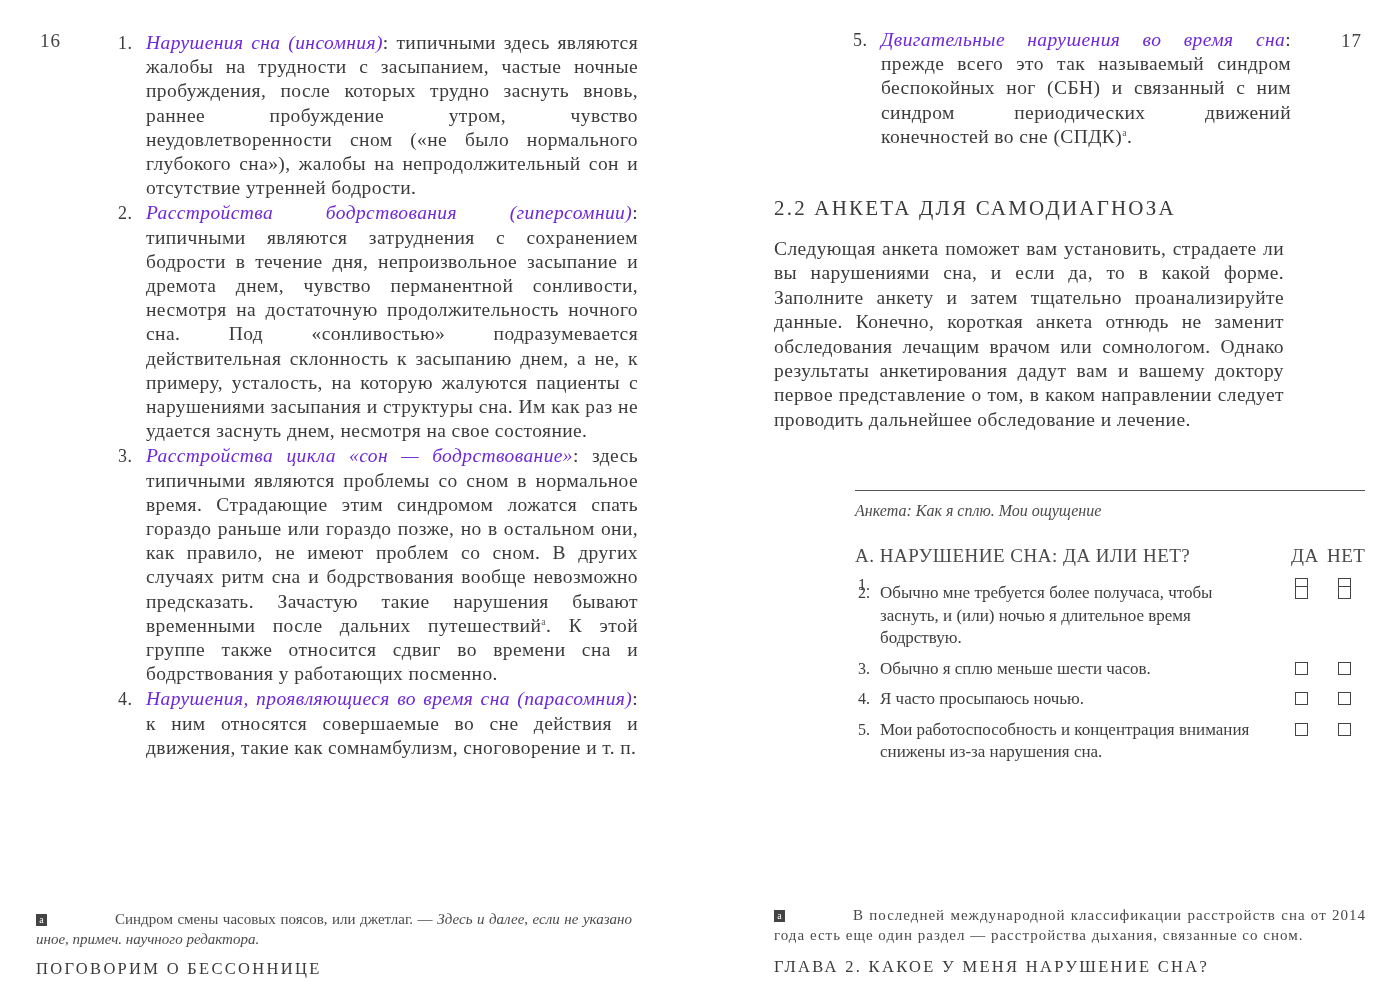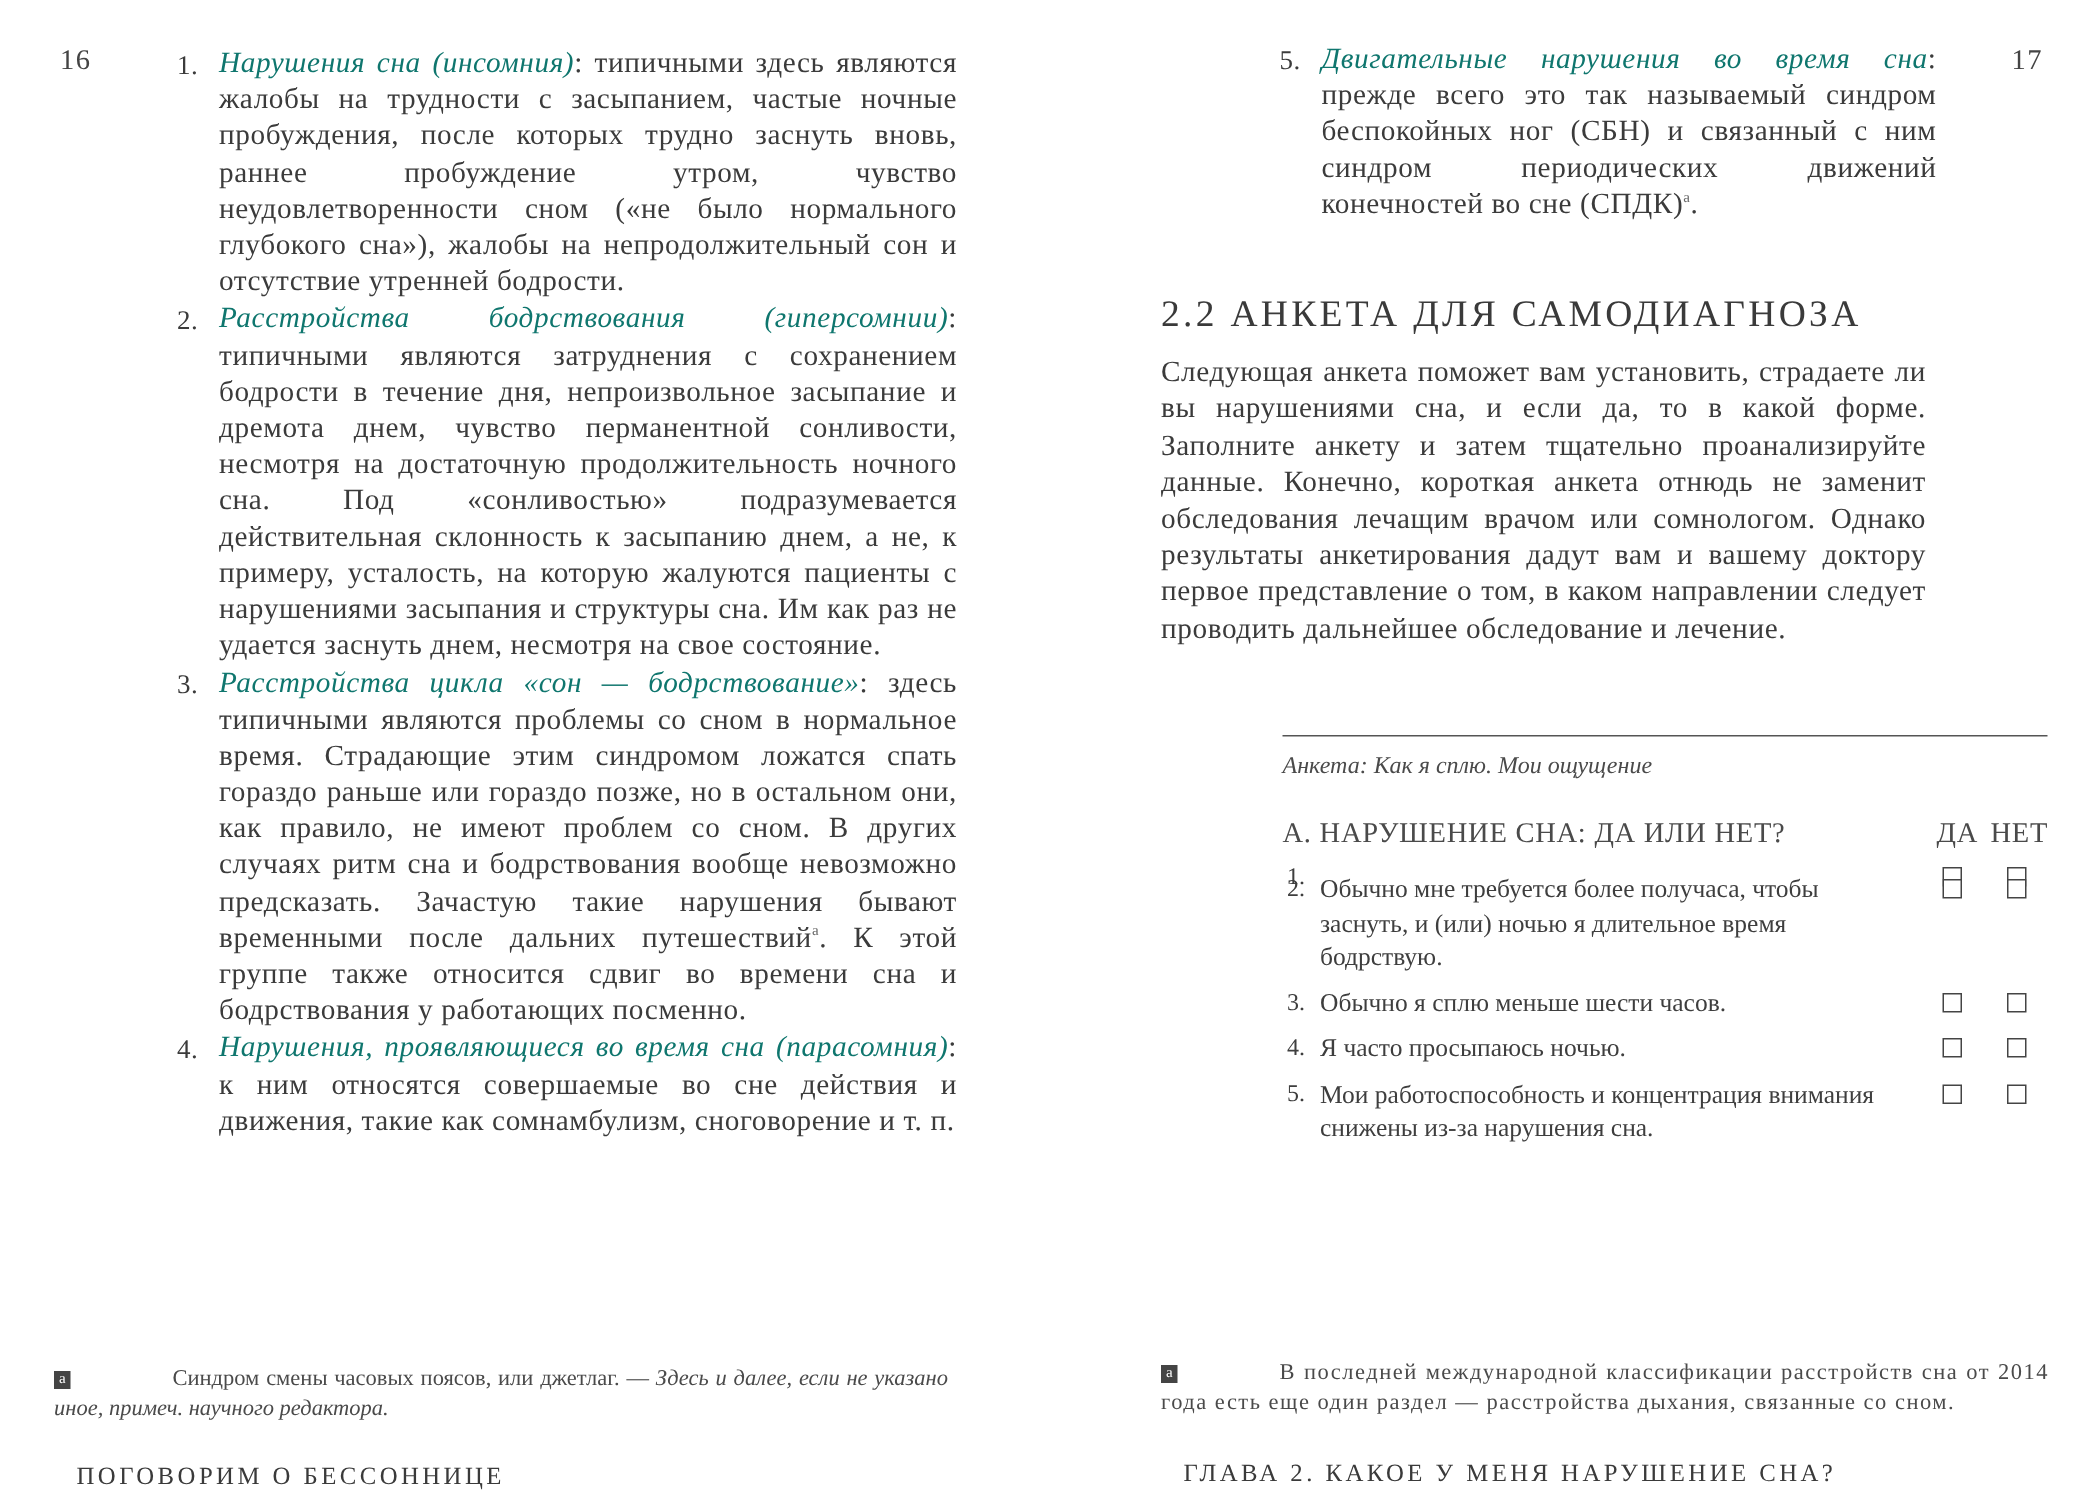--- a/index.html
+++ b/index.html
@@ -56,37 +56,37 @@
   }
   .list-item .num {
     position: absolute;
     left: 0;
     top: 0;
     width: 26px;
     font-size: 18px;
   }
   .list-item .term {
     font-style: italic;
-    color: #0f766e;
+    color: #6d28d9;
   }
   sup.fn {
     font-size: 10px;
     vertical-align: super;
     line-height: 0;
     color: #666;
   }
 
   .section-heading {
     position: absolute;
     left: 774px;
     top: 196px;
     margin: 0;
     font-family: "Liberation Serif", serif;
     font-weight: normal;
-    font-size: 25px;
+    font-size: 21px;
     letter-spacing: 2.2px;
     color: #3a3a3a;
   }
 
   .intro-para {
     position: absolute;
     left: 774px;
     top: 237px;
     width: 510px;
     margin: 0;
@@ -191,21 +191,21 @@
     line-height: 12px;
     text-align: center;
     vertical-align: 1px;
     margin-right: 68px;
   }
   .footnote .italic { font-style: italic; }
   .footnote-right .fn-body { letter-spacing: 1px; }
 
   .running-head {
     position: absolute;
-    margin: 15px;
+    margin: 0;
     font-family: "Liberation Serif", serif;
     font-size: 16.5px;
     letter-spacing: 2.3px;
     color: #3a3a3a;
   }
   .running-head-left { left: 36px; top: 959px; }
   .running-head-right { left: 774px; top: 957px; }
 </style>
 </head>
 <body>

